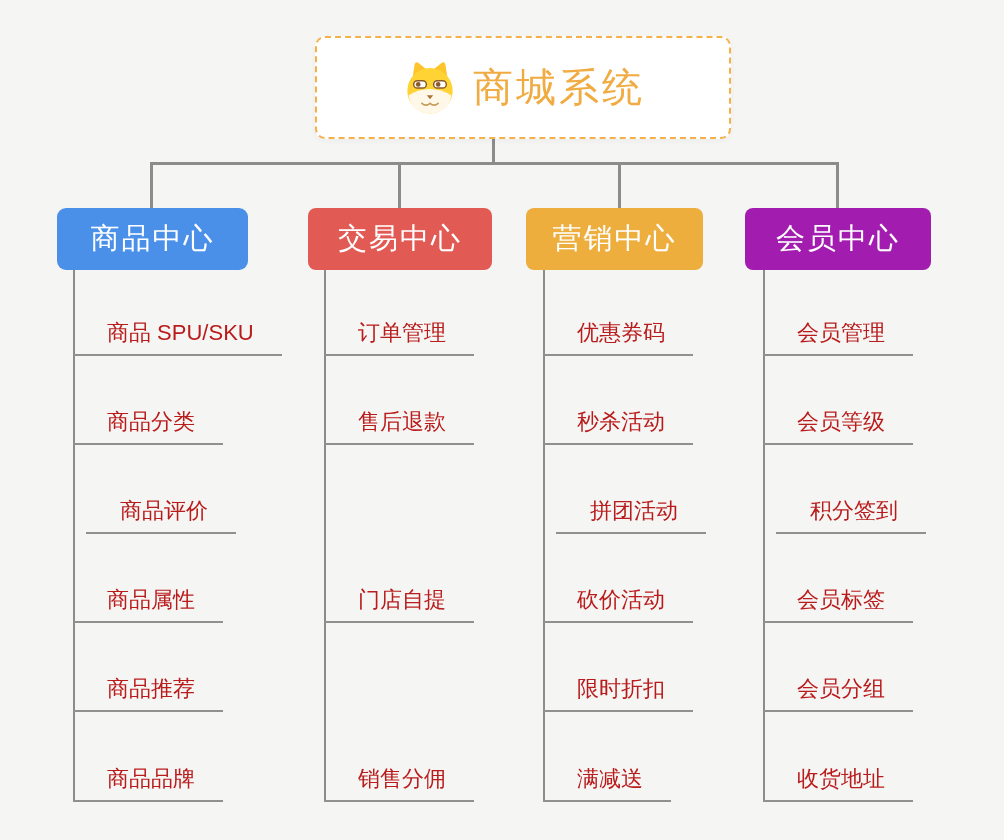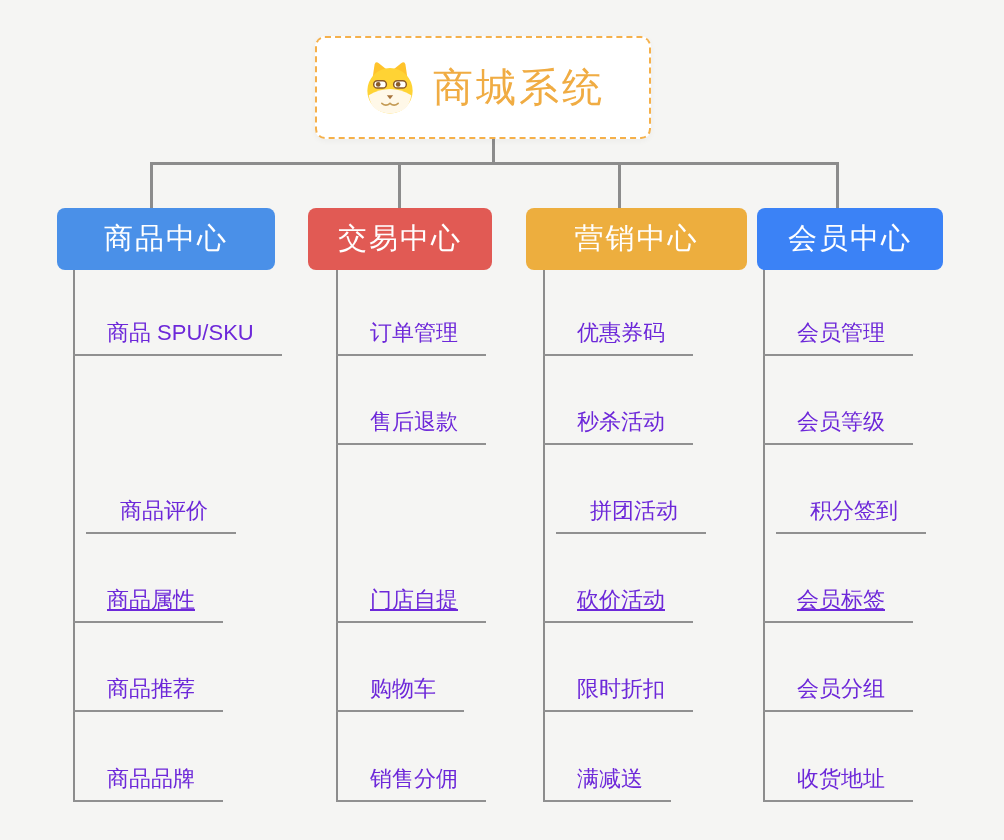--- a/index.html
+++ b/index.html
@@ -22,21 +22,21 @@
   .stub  { top: 163px; width: 3px; height: 46px; }
   .stub1 { left: 150px; }
   .stub2 { left: 398px; }
   .stub3 { left: 618px; }
   .stub4 { left: 836px; }
 
   
   .root-node {
     position: absolute;
     left: 315px; top: 36px;
-    width: 336px; height: 103px;
+    width: 416px; height: 103px;
     background: #ffffff;
     border: 2px dashed var(--root-border, #F5B04A);
     border-radius: 10px;
     display: flex;
     align-items: center;
     justify-content: center;
     gap: 14px;
     box-shadow: 0 2px 6px rgba(0,0,0,0.04);
     cursor: pointer;
   }
@@ -56,53 +56,53 @@
     border-radius: 8px;
     display: flex;
     align-items: center;
     justify-content: center;
     color: #ffffff;
     font-size: 29px;
     letter-spacing: 2px;
     white-space: nowrap;
     cursor: pointer;
   }
-  .b1 { left: 57px;  width: 218px; }
+  .b1 { left: 57px;  width: 191px; border-radius: 9px; }
   .b2 { left: 308px; width: 184px; text-align: center; }
-  .b3 { left: 526px; width: 221px; }
+  .b3 { left: 526px; width: 177px; }
   .b4 { left: 745px; width: 186px; }
 
   
   .col { position: absolute; top: 270px; width: 250px; height: 540px; }
   .c1 { left: 73px; }
-  .c2 { left: 336px; }
+  .c2 { left: 324px; }
   .c3 { left: 543px; padding-left: 38px; }
   .c4 { left: 763px; }
   .trunk {
     position: absolute;
     left: 0; top: 0;
     width: 2px; height: 532px;
     background: var(--connector, #8c8c8c);
   }
   .leaf {
     position: absolute;
     left: 0;
     display: inline-block;
     white-space: nowrap;
     font-size: 22px;
     line-height: 30px;
-    color: #6d28d9;
+    color: #b91c1c;
     padding: 0 28px 6px 34px;
     border-bottom: 2px solid var(--leaf-line, #909090);
     cursor: pointer;
   }
   .r1 { top: 48px; }
   .r2 { top: 137px; }
   .r3 { top: 226px; margin-left: 13px; }
-  .r4 { top: 315px; text-decoration: underline; }
+  .r4 { top: 315px; }
   .r5 { top: 404px; }
   .r6 { top: 494px; }
 </style>
 </head>
 <body>
 
 <div class="canvas">
 
   <div class="conn stem"></div>
   <div class="conn bus"></div>
@@ -135,39 +135,39 @@
 
   <div class="branch b1" style="background: rgb(74, 144, 232);">
     <span>商品中心</span>
   </div>
   <div class="branch b2" style="background: rgb(225, 90, 84);">
     <span>交易中心</span>
   </div>
   <div class="branch b3" style="background: rgb(237, 174, 62);">
     <span>营销中心</span>
   </div>
-  <div class="branch b4" style="background: #3b82f6; margin-left: 12px;">
+  <div class="branch b4" style="background: #a21caf;">
     <span>会员中心</span>
   </div>
 
   <div class="col c1">
     <div class="trunk"></div>
     <div class="leaf r1">商品 SPU/SKU</div>
+    <div class="leaf r2">商品分类</div>
     <div class="leaf r3">商品评价</div>
     <div class="leaf r4">商品属性</div>
     <div class="leaf r5">商品推荐</div>
     <div class="leaf r6">商品品牌</div>
   </div>
 
   <div class="col c2">
     <div class="trunk"></div>
     <div class="leaf r1">订单管理</div>
     <div class="leaf r2">售后退款</div>
     <div class="leaf r4">门店自提</div>
-    <div class="leaf r5">购物车</div>
     <div class="leaf r6">销售分佣</div>
   </div>
 
   <div class="col c3">
     <div class="trunk"></div>
     <div class="leaf r1">优惠券码</div>
     <div class="leaf r2">秒杀活动</div>
     <div class="leaf r3">拼团活动</div>
     <div class="leaf r4">砍价活动</div>
     <div class="leaf r5">限时折扣</div>

